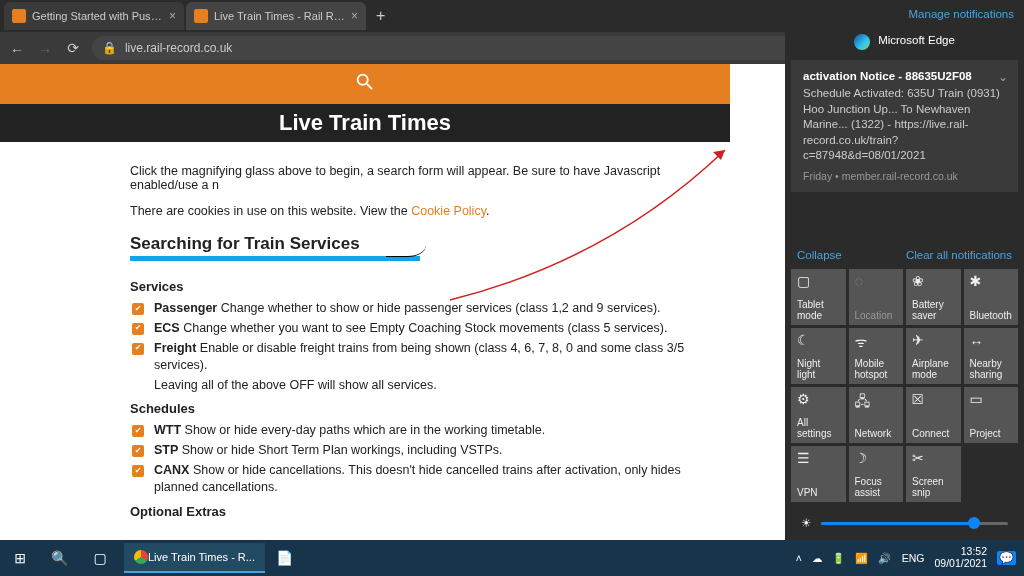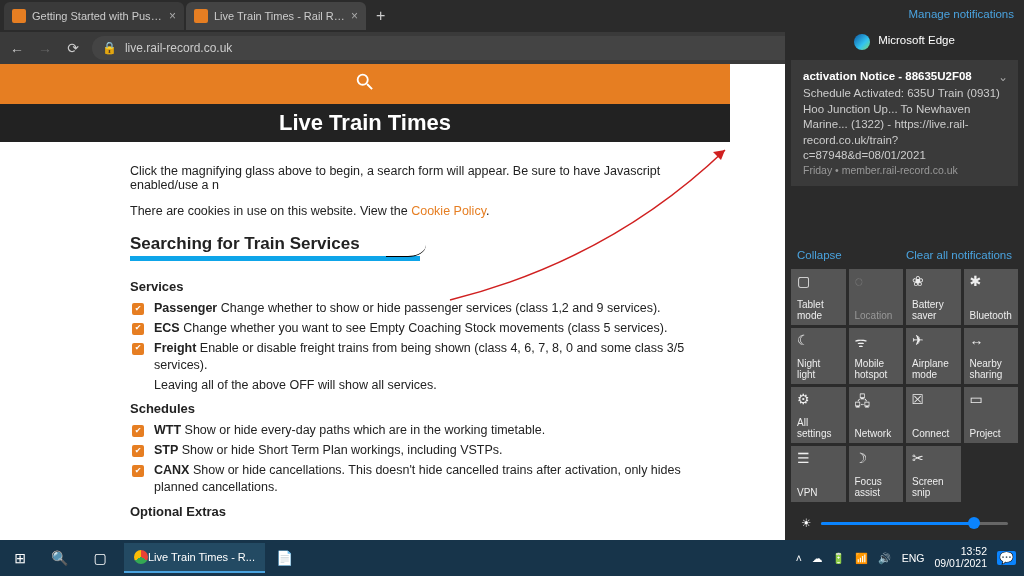--- a/index.html
+++ b/index.html
@@ -38,21 +38,21 @@
 
   
   .ac { position: absolute; top: 0; right: 0; bottom: 36px; width: 239px; background: #2b2b2b; color: #fff; font-size: 11.5px; display: flex; flex-direction: column; }
   .ac .manage { text-align: right; color: #4aa3df; padding: 8px 10px; font-size: 11.5px; }
   .ac .app-hdr { display: flex; align-items: flex-start; gap: 8px; justify-content: center; padding: 6px 0 10px; }
   .edge-ico { width: 16px; height: 16px; background: linear-gradient(135deg, #0c59a4, #33c3f0 60%, #7fdb6a); border-radius: 50%; }
   .notif { background: #3a3a3a; margin: 0 6px 10px; padding: 10px 12px; position: relative; }
   .notif .chev { position: absolute; right: 10px; top: 10px; color: #aaa; }
   .notif .ntitle { font-weight: bold; margin-bottom: 4px; }
   .notif .nbody { color: #ccc; line-height: 1.35; }
-  .notif .nmeta { color: #999; font-size: 10.5px; }
+  .notif .nmeta { color: #999; margin-top: 6px; font-size: 10.5px; }
   .ac .row-links { display: flex; justify-content: space-between; padding: 4px 12px 8px; color: #4aa3df; }
   .tiles { display: grid; grid-template-columns: repeat(4, 1fr); gap: 3px; padding: 0 6px; }
   .tile { background: #555; height: 56px; padding: 4px 6px; display: flex; flex-direction: column; justify-content: space-between; color: #eee; font-size: 10px; }
   .tile.dim { color: #999; }
   .tile .ti { font-size: 14px; }
   .brightness { display: flex; align-items: center; gap: 10px; padding: 14px 16px 10px; }
   .slider { flex: 1; height: 3px; background: #666; position: relative; border-radius: 2px; }
   .slider .fill { position: absolute; left: 0; top: 0; bottom: 0; width: 82%; background: #0a84ff; border-radius: 2px; }
   .slider .thumb { position: absolute; left: 82%; top: 50%; width: 12px; height: 12px; background: #0a84ff; border-radius: 50%; transform: translate(-50%, -50%); }
 

